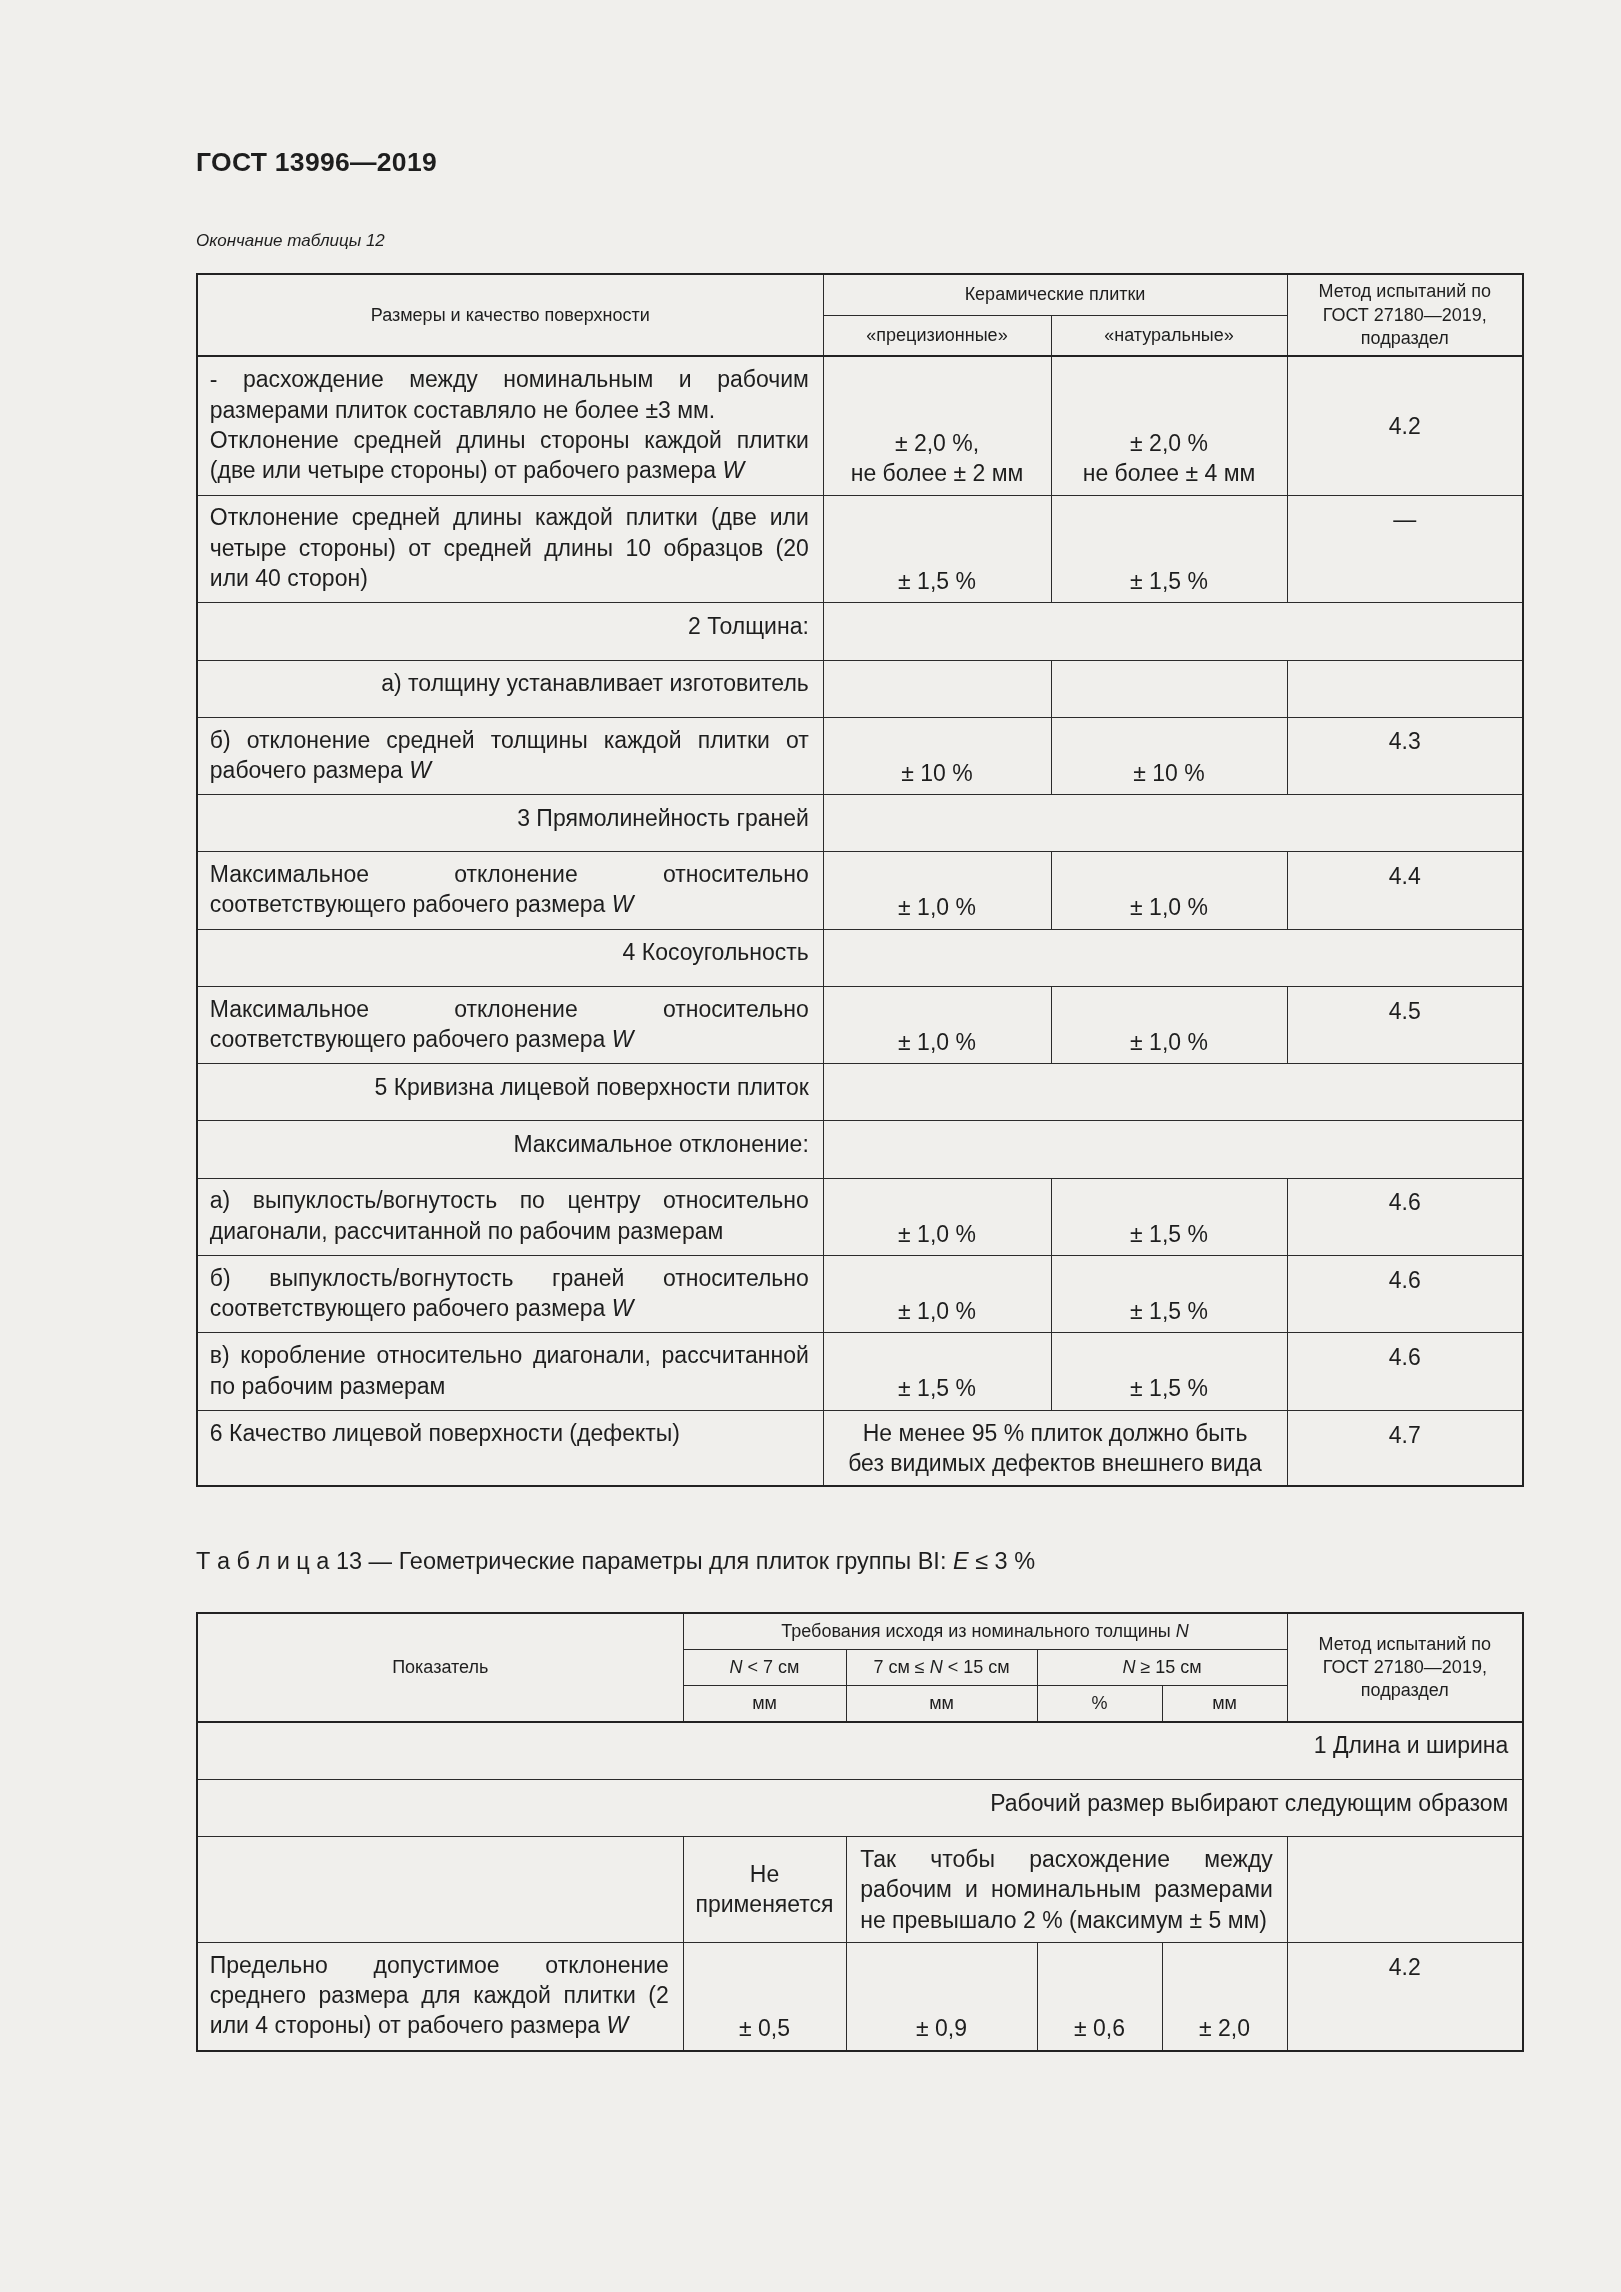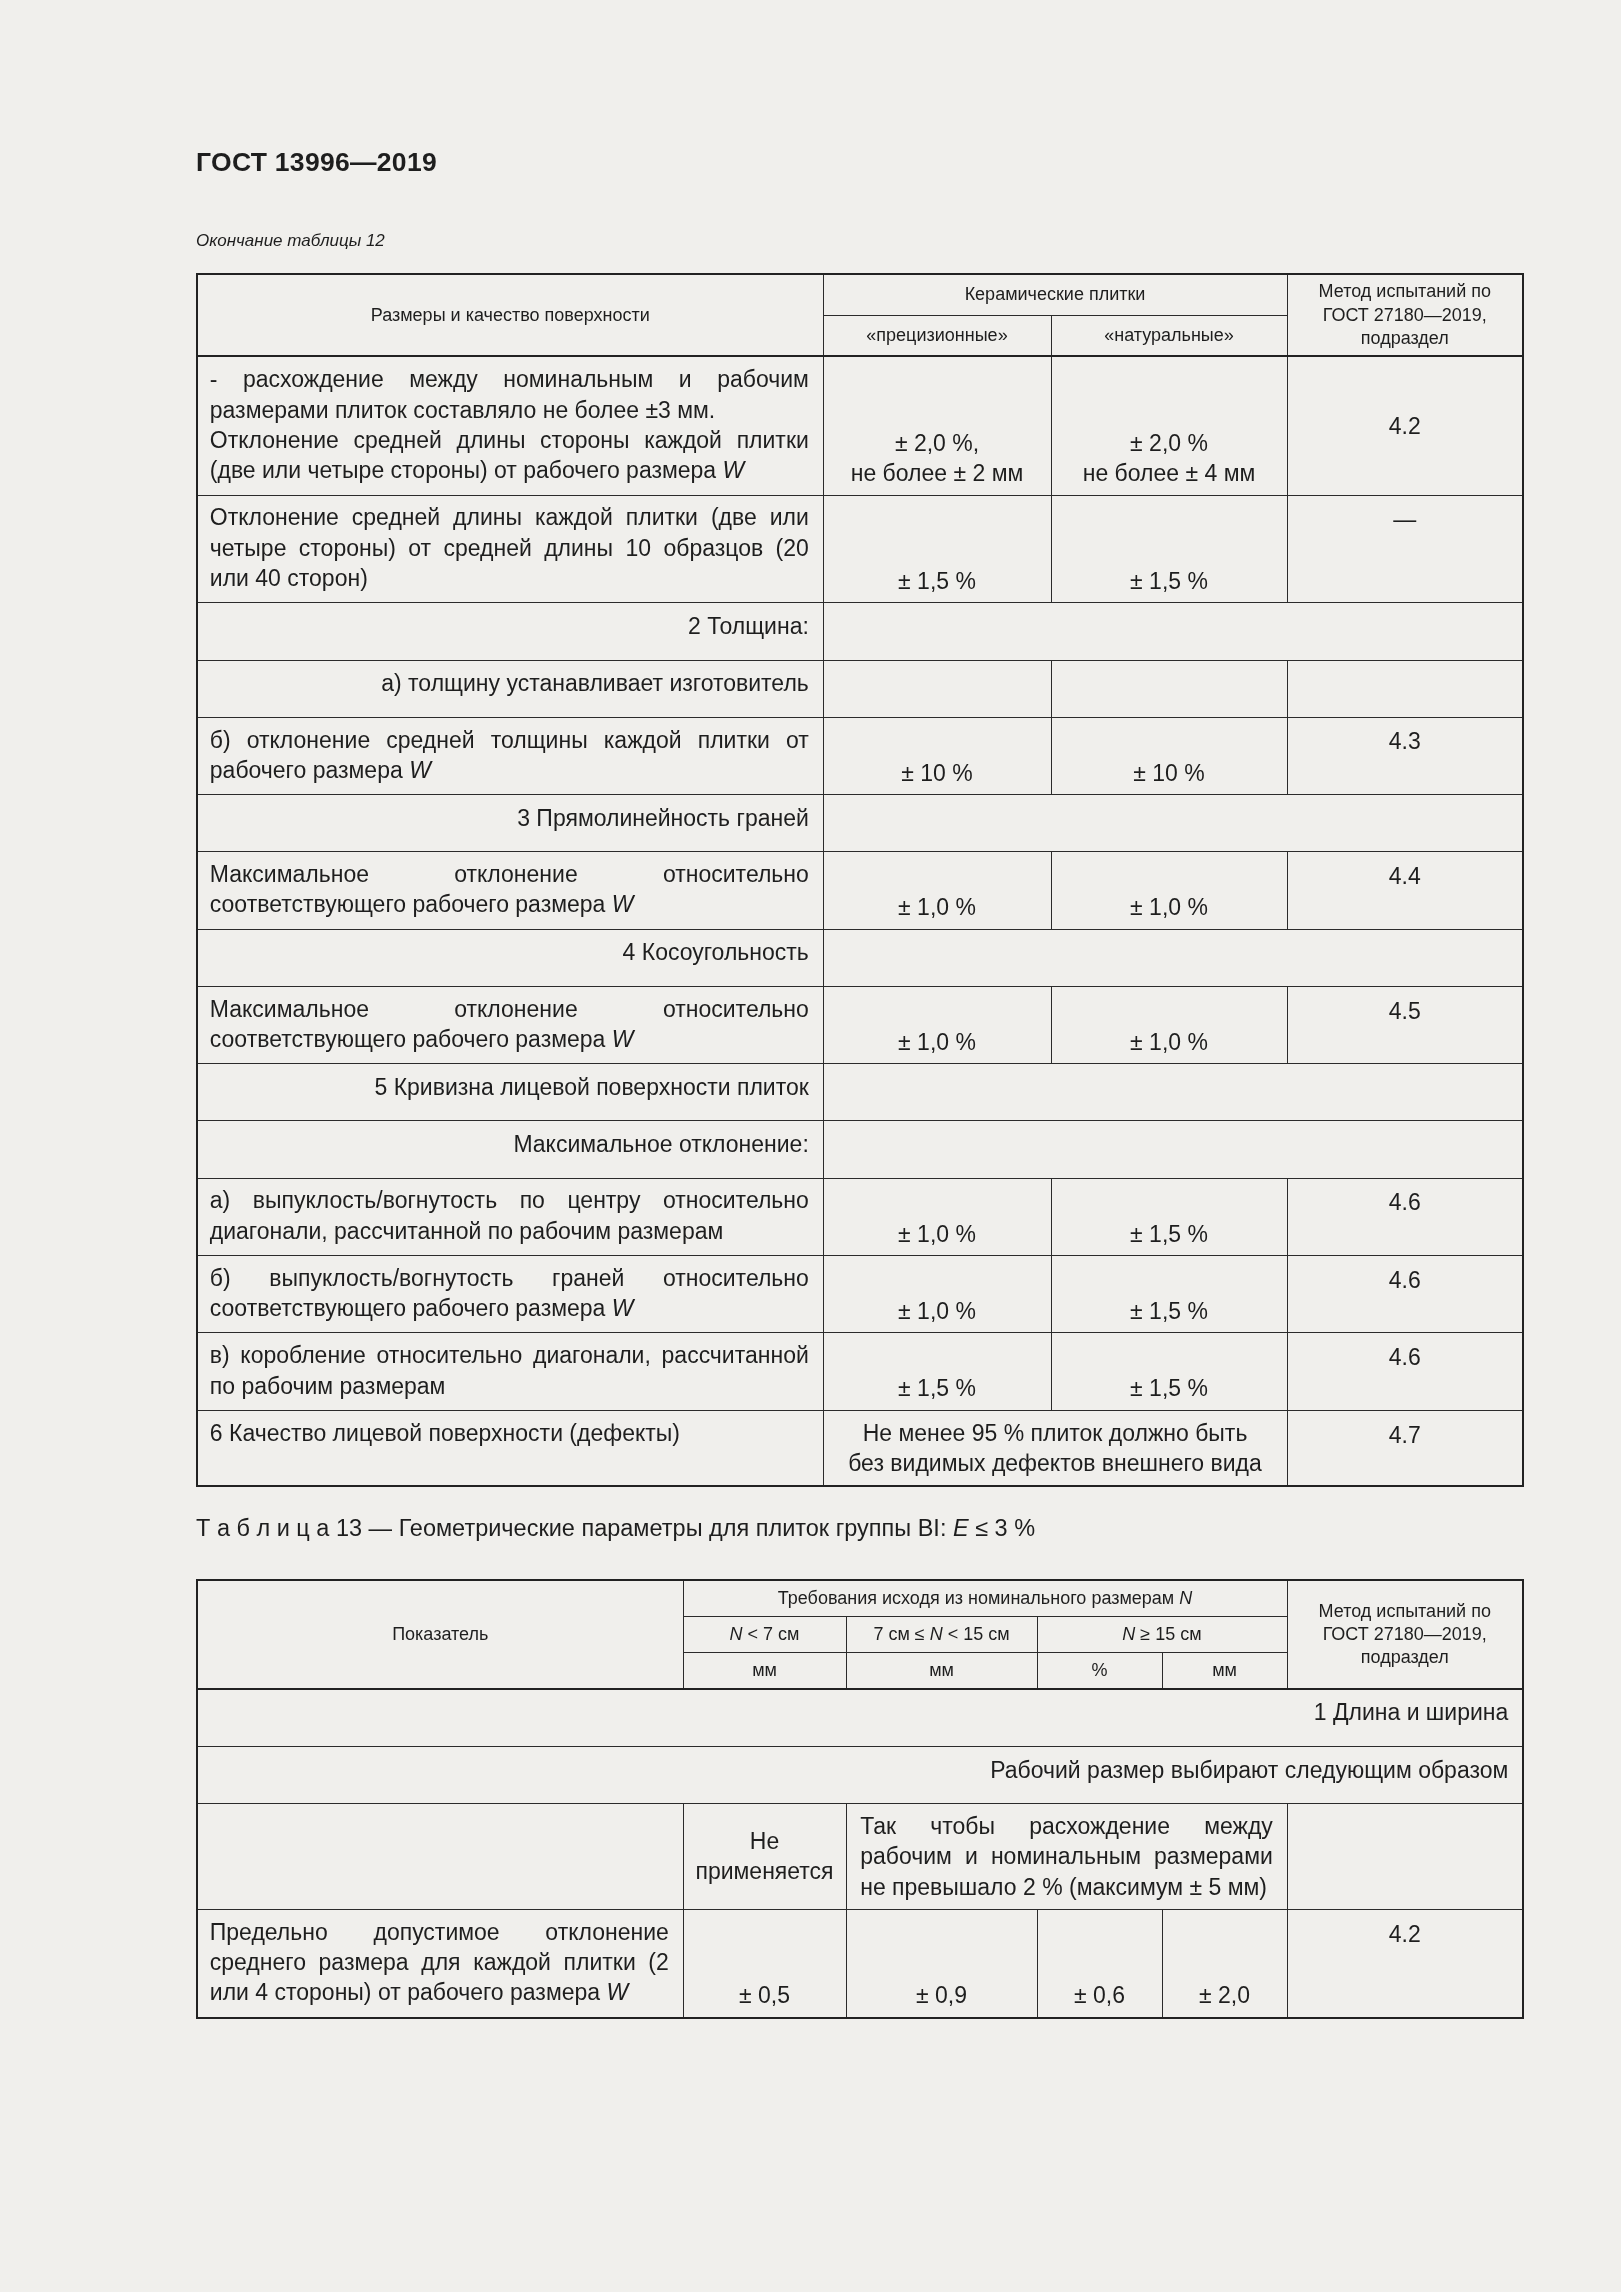--- a/index.html
+++ b/index.html
@@ -11,21 +11,21 @@
     background: #f0efec;
     color: #1e1e1e;
     font-family: "Liberation Sans", sans-serif;
     position: relative;
     overflow: hidden;
   }
   .content { width: 1122px; margin-left: 196px; padding-top: 147px; }
 
   .doc-code { font-size: 26.5px; font-weight: 700; letter-spacing: 0.3px; }
   .t-caption { margin-top: 53px; font-size: 17px; font-style: italic; }
-  .t13-caption { margin-top: 28px; font-size: 23.5px; }
+  .t13-caption { margin-top: 61px; font-size: 23.5px; }
   .t13-caption i { font-style: italic; }
   .page-num { margin-top: 35px; font-size: 24.5px; }
 
   table { border-collapse: collapse; width: 100%; table-layout: fixed; border: 2px solid #222; }
   table.t12 { margin-top: 21.6px; }
   table.t13 { margin-top: 37px; }
 
   td {
     border: 1px solid #2b2b2b;
     font-size: 23px;
@@ -179,21 +179,21 @@
       <col style="width:486px">
         <col style="width:163px">
         <col style="width:191px">
         <col style="width:125px">
         <col style="width:125px">
         <col style="width:236px">
     </colgroup>
     <thead>
       <tr>
         <td class="hd" rowspan="3">Показатель</td>
-        <td class="hd" colspan="4"><span>Требования исходя из номинального размерам </span><i>N</i></td>
+        <td class="hd" colspan="4"><span>Требования исходя из номинального толщины </span><i>N</i></td>
         <td class="hd pre" rowspan="3">Метод испытаний по
 ГОСТ 27180—2019,
 подраздел</td>
       </tr>
       <tr>
         <td class="hd"><i>N</i><span> &lt; 7 см</span></td>
         <td class="hd"><span>7 см ≤ </span><i>N</i><span> &lt; 15 см</span></td>
         <td class="hd" colspan="2"><i>N</i><span> ≥ 15 см</span></td>
       </tr>
       <tr>

